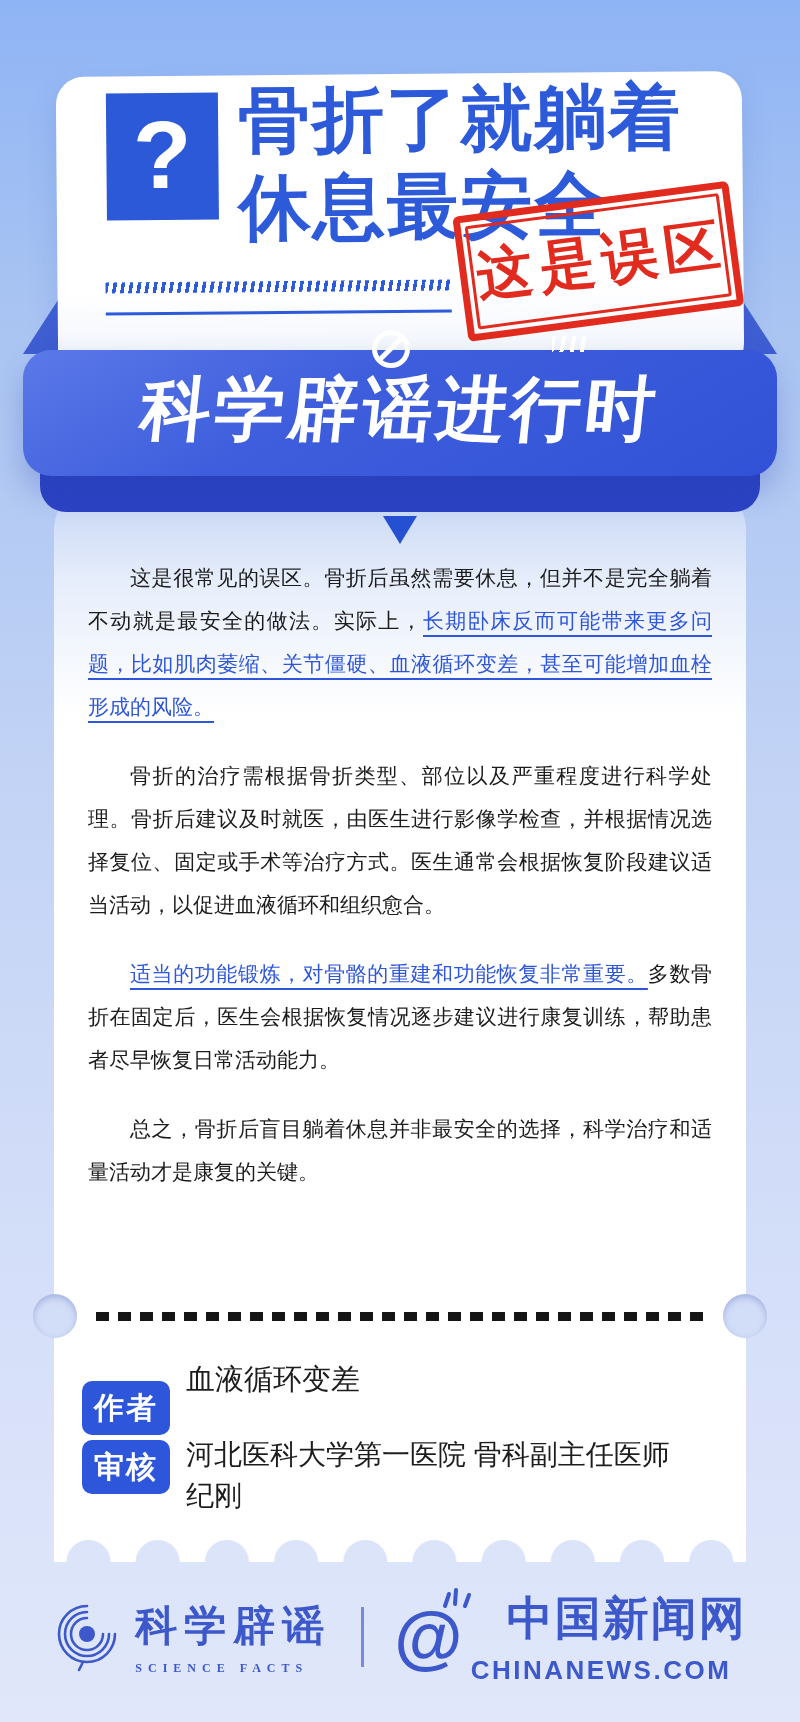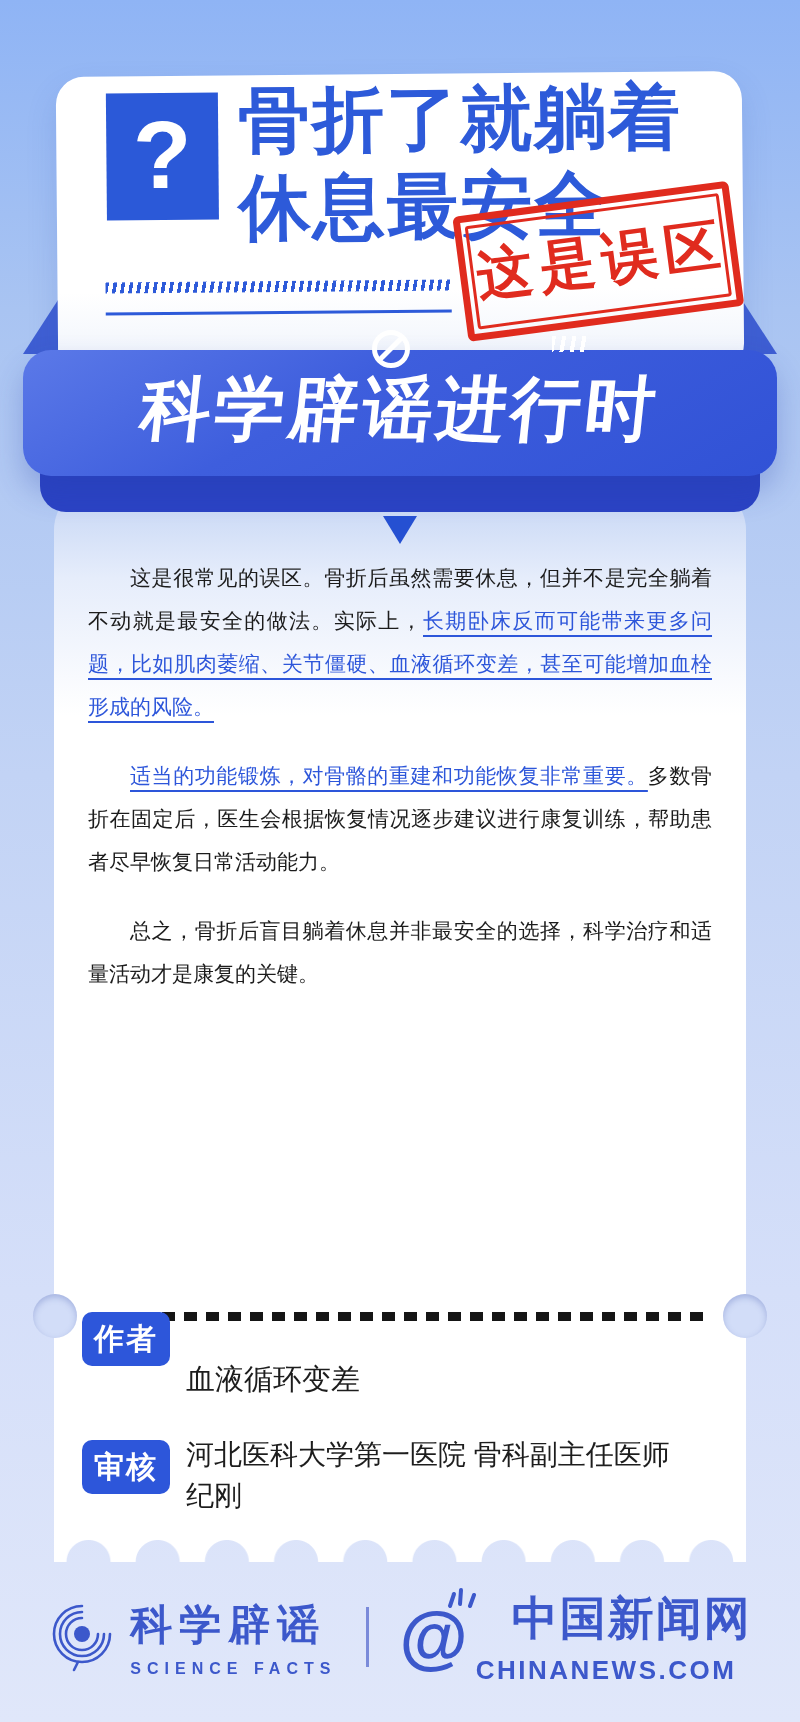--- a/index.html
+++ b/index.html
@@ -61,32 +61,32 @@
   .dash-line{position:absolute;left:96px;top:1312px;width:608px;height:9px;z-index:8;
     background:repeating-linear-gradient(90deg,#151515 0 13px,transparent 13px 22px);}
   .notch{position:absolute;top:1294px;width:44px;height:44px;border-radius:50%;
     background:#D2DDF8;z-index:7;box-shadow:inset 0 3px 6px rgba(80,100,180,.35);}
   .notch-l{left:33px;} .notch-r{left:723px;}
 
   
   .badge{position:absolute;left:82px;width:88px;height:54px;border-radius:10px;background:#2D56DA;
     color:#fff;font-size:30px;font-weight:700;display:flex;align-items:center;justify-content:center;
     z-index:8;letter-spacing:2px;}
-  .badge-author{top:1312px;} .badge-reviewer{top:1440px;}
+  .badge-author{top:1381px;} .badge-reviewer{top:1440px;}
   .credit-value{position:absolute;left:186px;z-index:8;color:#1d1d1d;}
   .author-value{top:1352px;height:54px;line-height:54px;font-size:29px;}
   .reviewer-value{top:1434px;font-size:28px;line-height:41px;}
 
   
   .footer{position:absolute;left:0;top:1588px;width:800px;display:flex;align-items:center;
     justify-content:center;z-index:1;color:#3C58CB;}
   .logo1{display:flex;align-items:center;}
   .logo1-texts{display:flex;flex-direction:column;margin-left:14px;}
   .logo1-cn{font-size:42px;font-weight:800;letter-spacing:7px;}
-  .logo1-en{font-size:16px;letter-spacing:6px;margin-top:7px;font-weight:600;}
+  .logo1-en{font-size:12px;letter-spacing:6px;margin-top:7px;font-weight:600;font-family:Liberation Serif, serif;}
   .foot-div{width:3px;height:60px;background:#5064CC;opacity:.7;margin:0 30px;}
   .logo2{display:flex;align-items:center;}
   .at-wrap{position:relative;margin-right:8px;}
   .at{font-size:70px;font-weight:900;line-height:70px;}
   .sparks{position:absolute;right:-8px;top:-16px;}
   .logo2-texts{display:flex;flex-direction:column;}
   .logo2-cn{font-size:46px;font-weight:800;letter-spacing:2px;margin-left:36px;}
   .logo2-en{font-size:26px;letter-spacing:2.5px;margin-top:5px;font-weight:600;}
 </style>
 </head>
@@ -117,20 +117,21 @@
   </div>
   <div class="no-rumor"></div>
   <div class="speed-marks"></div>
 
   <div class="card"></div>
   <div class="scallop"></div>
   <div class="tri"></div>
 
   <div class="article">
     <p><span>这是很常见的误区。骨折后虽然需要休息，但并不是完全躺着不动就是最安全的做法。实际上，</span><span class="hl">长期卧床反而可能带来更多问题，比如肌肉萎缩、关节僵硬、血液循环变差，甚至可能增加血栓形成的风险。</span></p>
+    <p>骨折的治疗需根据骨折类型、部位以及严重程度进行科学处理。骨折后建议及时就医，由医生进行影像学检查，并根据情况选择复位、固定或手术等治疗方式。医生通常会根据恢复阶段建议适当活动，以促进血液循环和组织愈合。</p>
     <p><span class="hl">适当的功能锻炼，对骨骼的重建和功能恢复非常重要。</span><span>多数骨折在固定后，医生会根据恢复情况逐步建议进行康复训练，帮助患者尽早恢复日常活动能力。</span></p>
     <p>总之，骨折后盲目躺着休息并非最安全的选择，科学治疗和适量活动才是康复的关键。</p>
   </div>
 
   <div class="dash-line"></div>
   <div class="notch notch-l"></div>
   <div class="notch notch-r"></div>
 
   <div class="badge badge-author">作者</div>
   <div class="credit-value author-value">血液循环变差</div>

